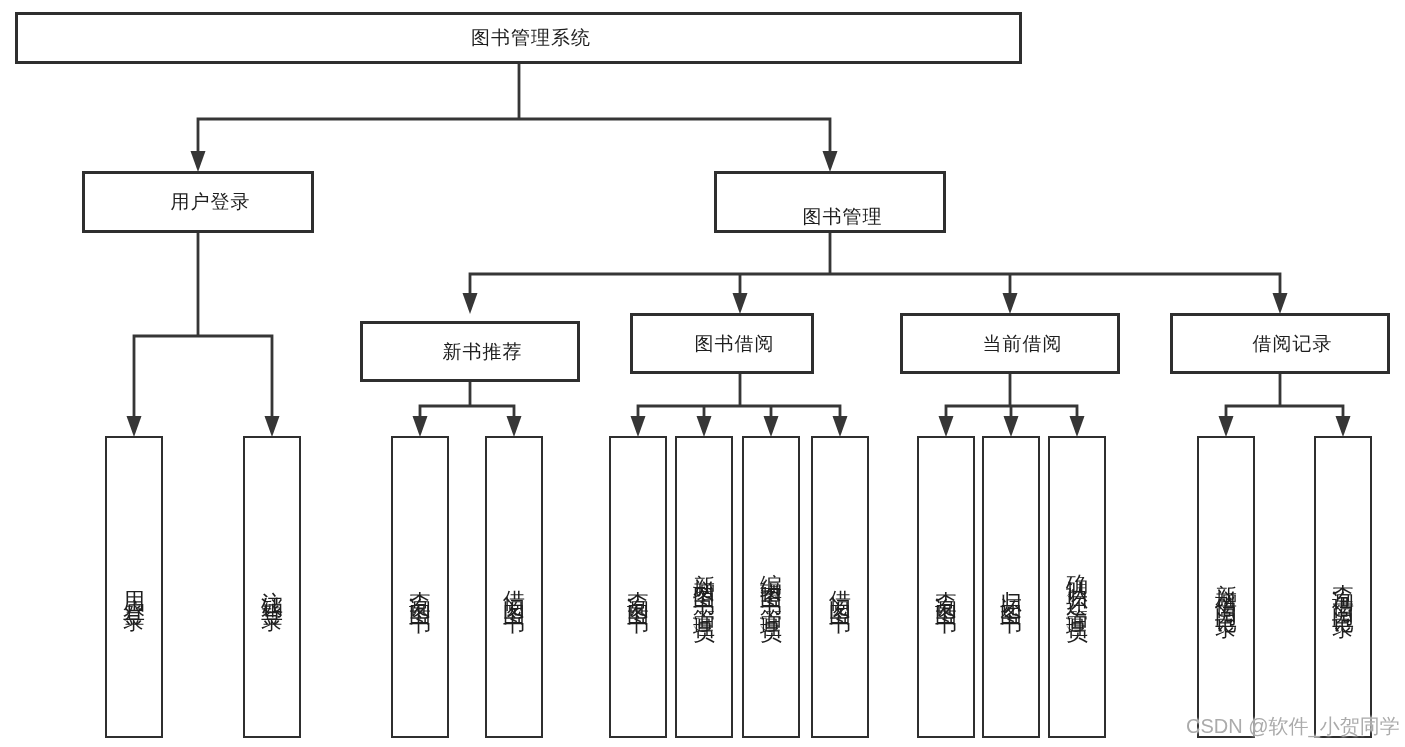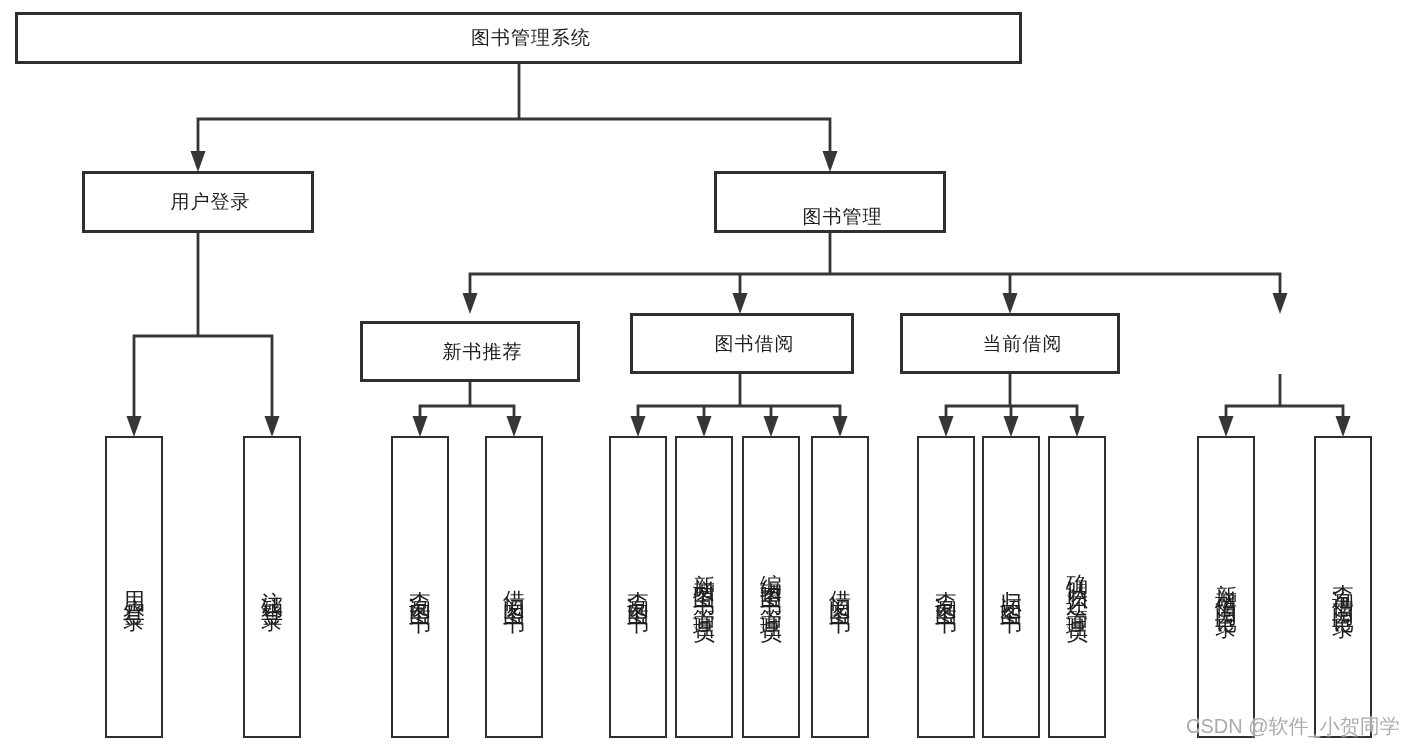--- a/index.html
+++ b/index.html
@@ -117,25 +117,28 @@
   <div class="node" style="left:82px;top:171px;width:232px;height:62px;">
     <span class="lbl">用户登录</span>
   </div>
   <div class="node" style="left:714px;top:171px;width:232px;height:62px;align-items:flex-end;">
     <span class="lbl">图书管理</span>
   </div>
 
   <div class="node" style="left:360px;top:321px;width:220px;height:61px;">
     <span class="lbl">新书推荐</span>
   </div>
-  <div class="node" style="left:630px;top:313px;width:224px;height:61px;">
+  <div class="node" style="left:630px;top:313px;width:184px;height:61px;">
     <span class="lbl">图书借阅</span>
   </div>
   <div class="node" style="left:900px;top:313px;width:220px;height:61px;">
     <span class="lbl">当前借阅</span>
+  </div>
+  <div class="node" style="left:1170px;top:313px;width:220px;height:61px;">
+    <span class="lbl">借阅记录</span>
   </div>
 
   <div class="leaf" style="left:105px;">
     <span class="lbl">用户登录</span>
   </div>
   <div class="leaf" style="left:243px;">
     <span class="lbl">注销登录</span>
   </div>
 
   <div class="leaf" style="left:391px;">

